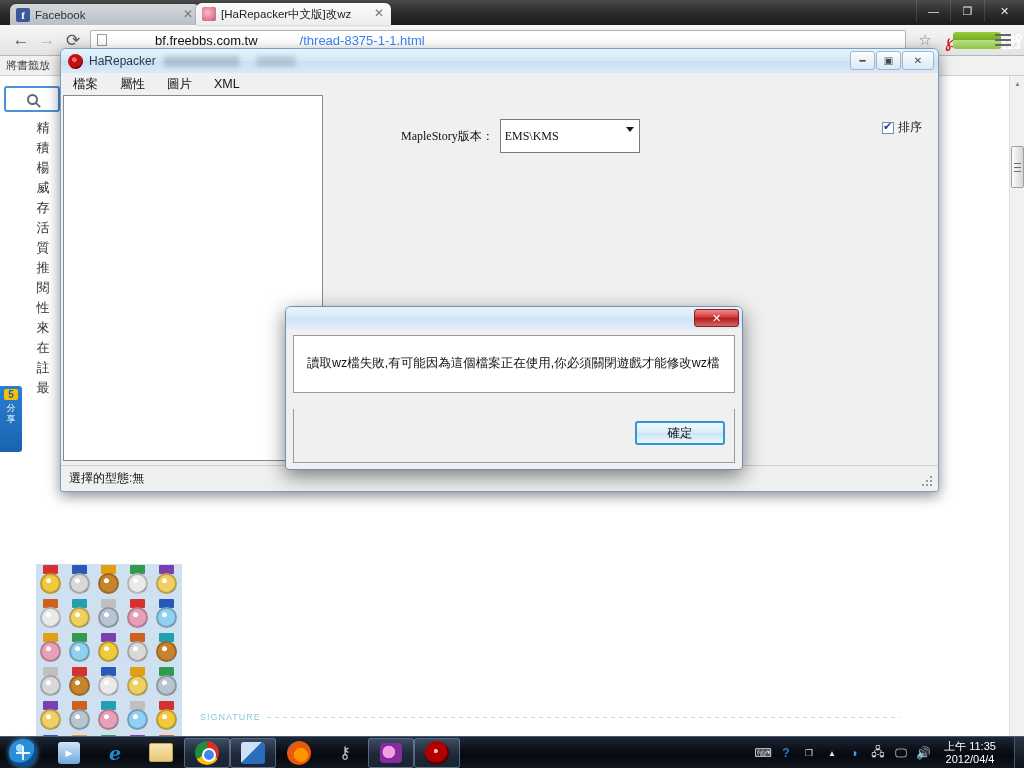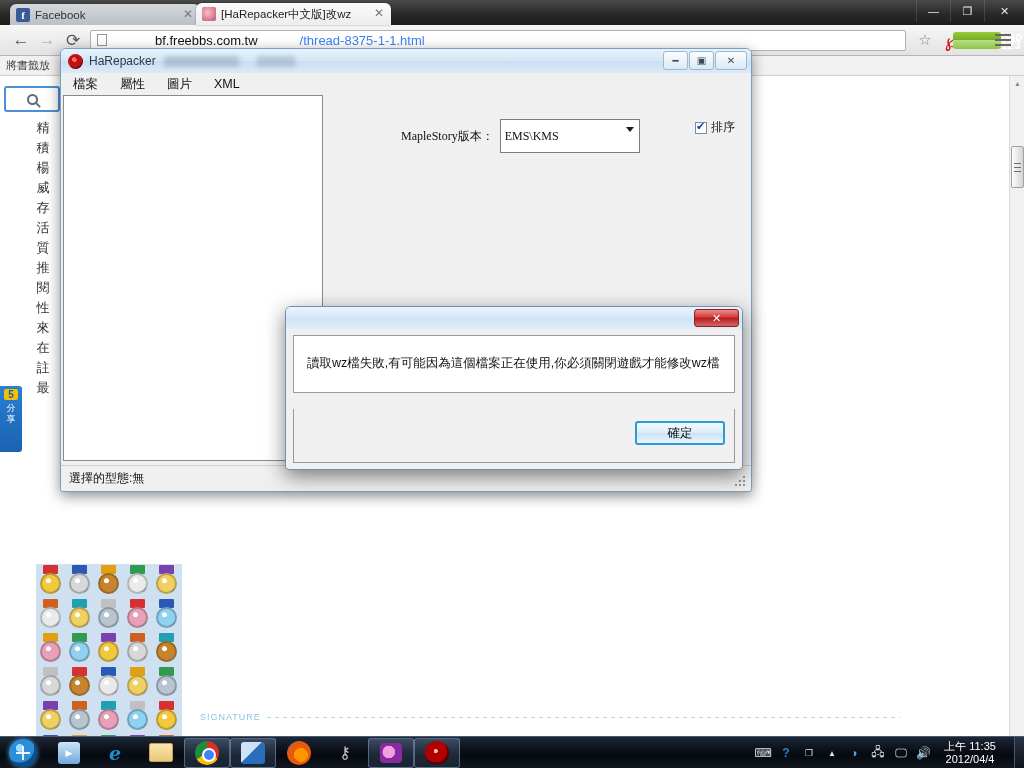--- a/index.html
+++ b/index.html
@@ -102,21 +102,21 @@
   .pg-scroll { position:absolute; right:0; top:76px; width:15px; height:660px; background:#f1f1f1;
      border-left:1px solid #dcdcdc;}
   .pg-scroll .arr { width:15px; height:15px; display:flex; align-items:center; justify-content:center;
      font-size:7px; color:#8a8a8a;}
   .pg-thumb { position:absolute; left:1px; top:70px; width:13px; height:42px;
      background: linear-gradient(90deg,#fdfdfd,#d4d4d4); border:1px solid #a0a0a0; border-radius:2px;}
   .pg-thumb i { display:block; width:7px; height:1px; background:#6d6d6d; margin:3px auto 0;}
   .pg-thumb i:first-child { margin-top:16px; }
 
   
-  #app { position:absolute; left:60px; top:48px; width:692px; height:444px;
+  #app { position:absolute; left:60px; top:48px; width:879px; height:444px;
     background:#f0f0f0; border:1px solid #7a9fc4; border-radius:6px 6px 3px 3px;
     box-shadow: 0 4px 14px rgba(0,0,0,.45); }
   .app-title { height:24px; border-radius:5px 5px 0 0;
     background: linear-gradient(180deg,#e8f3fb 0%,#d3e7f6 48%,#cadff2 52%,#dceaf7 100%);
     display:flex; align-items:center; padding-left:7px; position:relative; }
   .app-logo { width:15px; height:15px; border-radius:50%; margin-right:6px;
     background: radial-gradient(circle at 42% 38%, #ff6a6a 0 18%, #c00f0f 19% 62%, #6b0000 63% 100%); }
   .app-name { font-size:12px; color:#2a3a4a; }
   .app-blur { margin-left:8px; height:11px; width:175px; border-radius:2px;
     background: linear-gradient(90deg, rgba(120,140,160,.38) 0 42%, rgba(220,232,242,0) 44% 52%,

